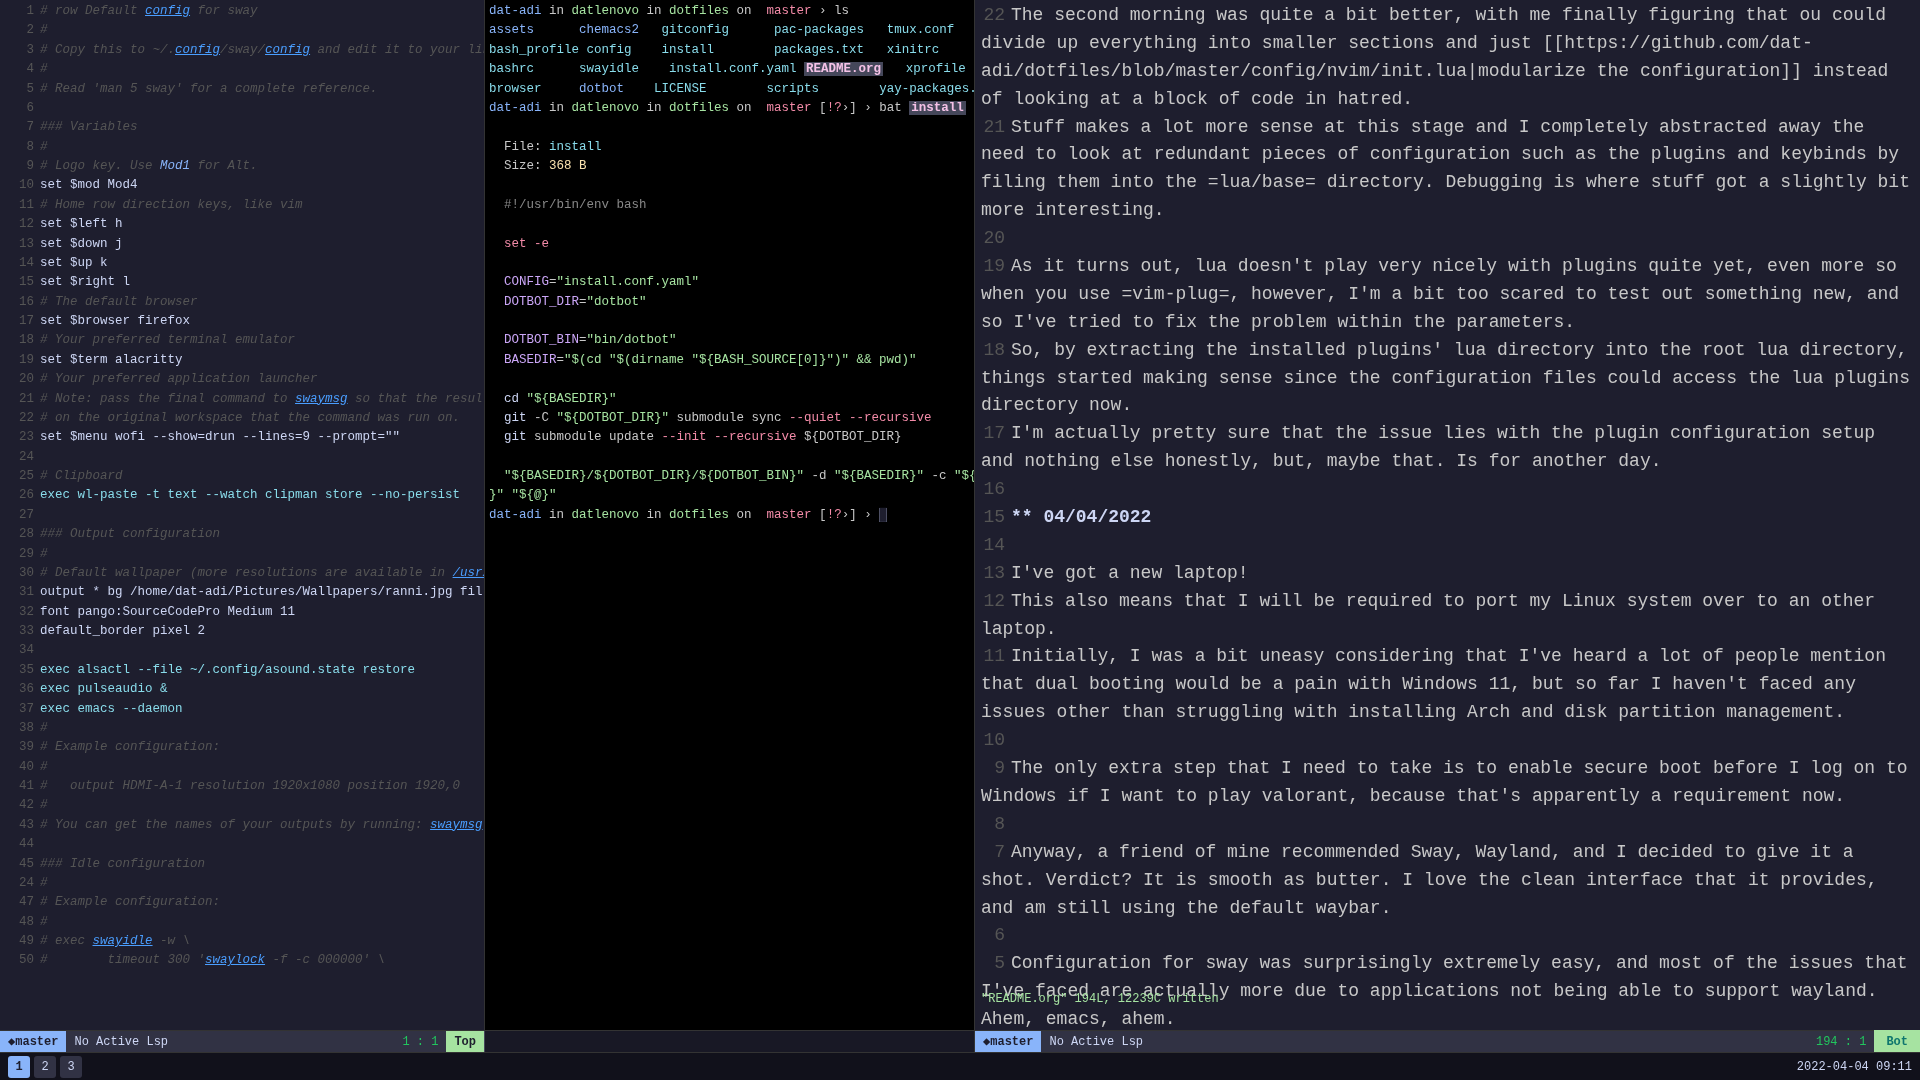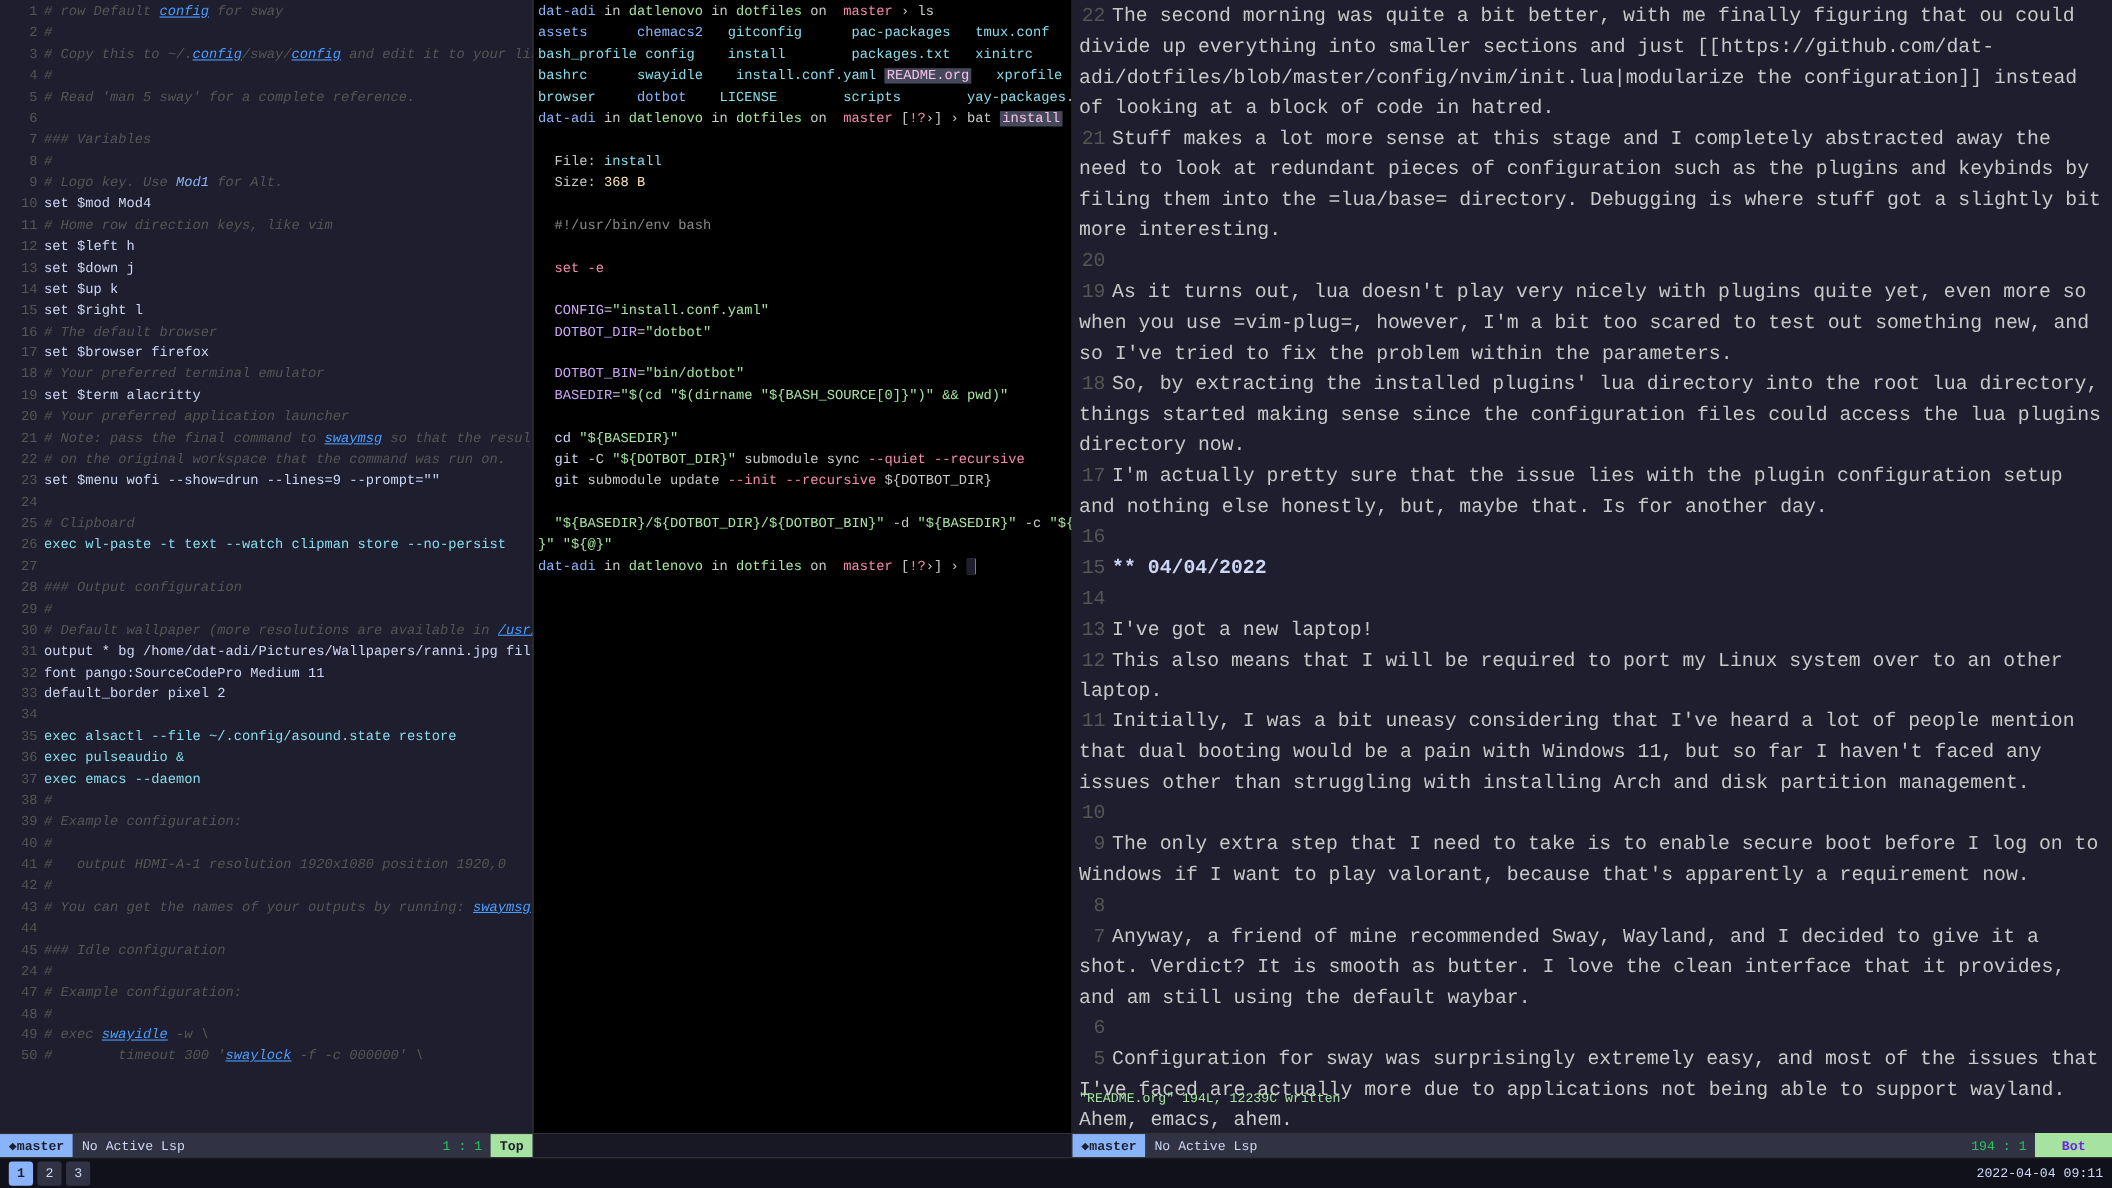--- a/index.html
+++ b/index.html
@@ -52,21 +52,21 @@
     .middle-pane pre {
       font-family: 'Courier New', Courier, monospace;
       font-size: 12.5px;
       line-height: 1.55;
       white-space: pre;
     }
     .mp-prompt { color: #89b4fa; }
     .mp-path { color: #a6e3a1; }
     .mp-branch { color: #f38ba8; }
     .mp-cmd { color: #cdd6f4; }
-    .mp-hl { color: #f5c2e7; background: #45475a; padding: 0 2px; }
+    .mp-hl { color: #f5c2e7; background: #45475a; padding: 0 2px; font-weight: bold; }
     .mp-file { color: #89dceb; }
     .mp-dir { color: #89b4fa; }
     .mp-kw { color: #f38ba8; }
     .mp-str { color: #a6e3a1; }
     .mp-var { color: #cba6f7; }
     .mp-gray { color: #888; }
     .mp-yellow { color: #f9e2af; }
     
     .right-pane {
       flex: 1;
@@ -156,22 +156,22 @@
       color: #1e1e2e;
       padding: 0 8px;
       height: 22px;
       display: flex;
       align-items: center;
       font-weight: bold;
       font-size: 12px;
     }
     .status-bot {
       background: #a6e3a1;
-      color: #6d28d9;
-      padding: 0 24px;
+      color: #0f766e;
+      padding: 0 12px;
       height: 36px;
       display: flex;
       align-items: center;
       font-weight: bold;
       font-size: 12px;
     }
     
     .taskbar {
       height: 28px;
       background: #11111b;

